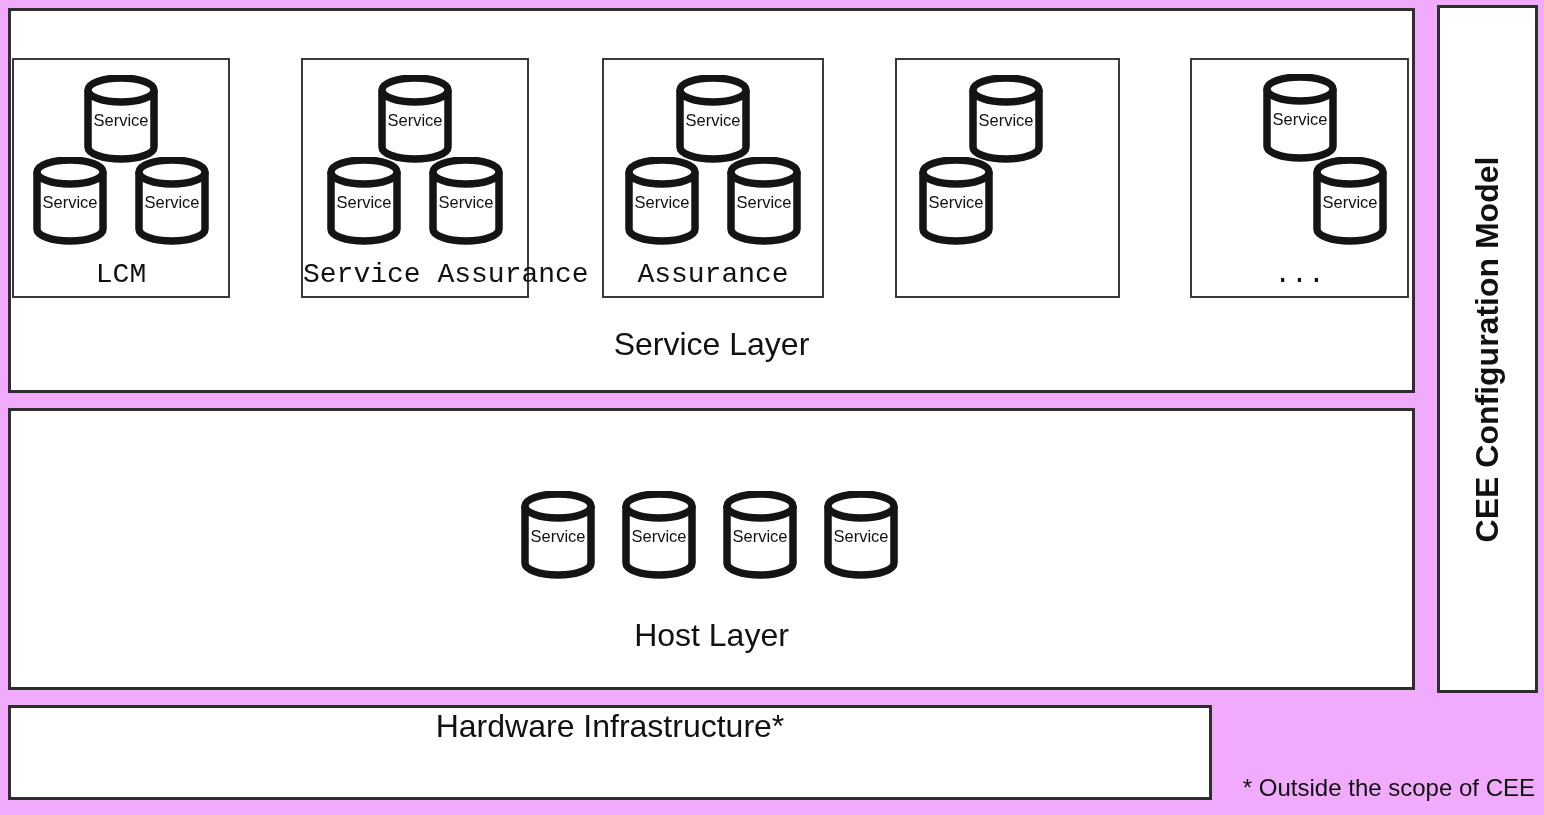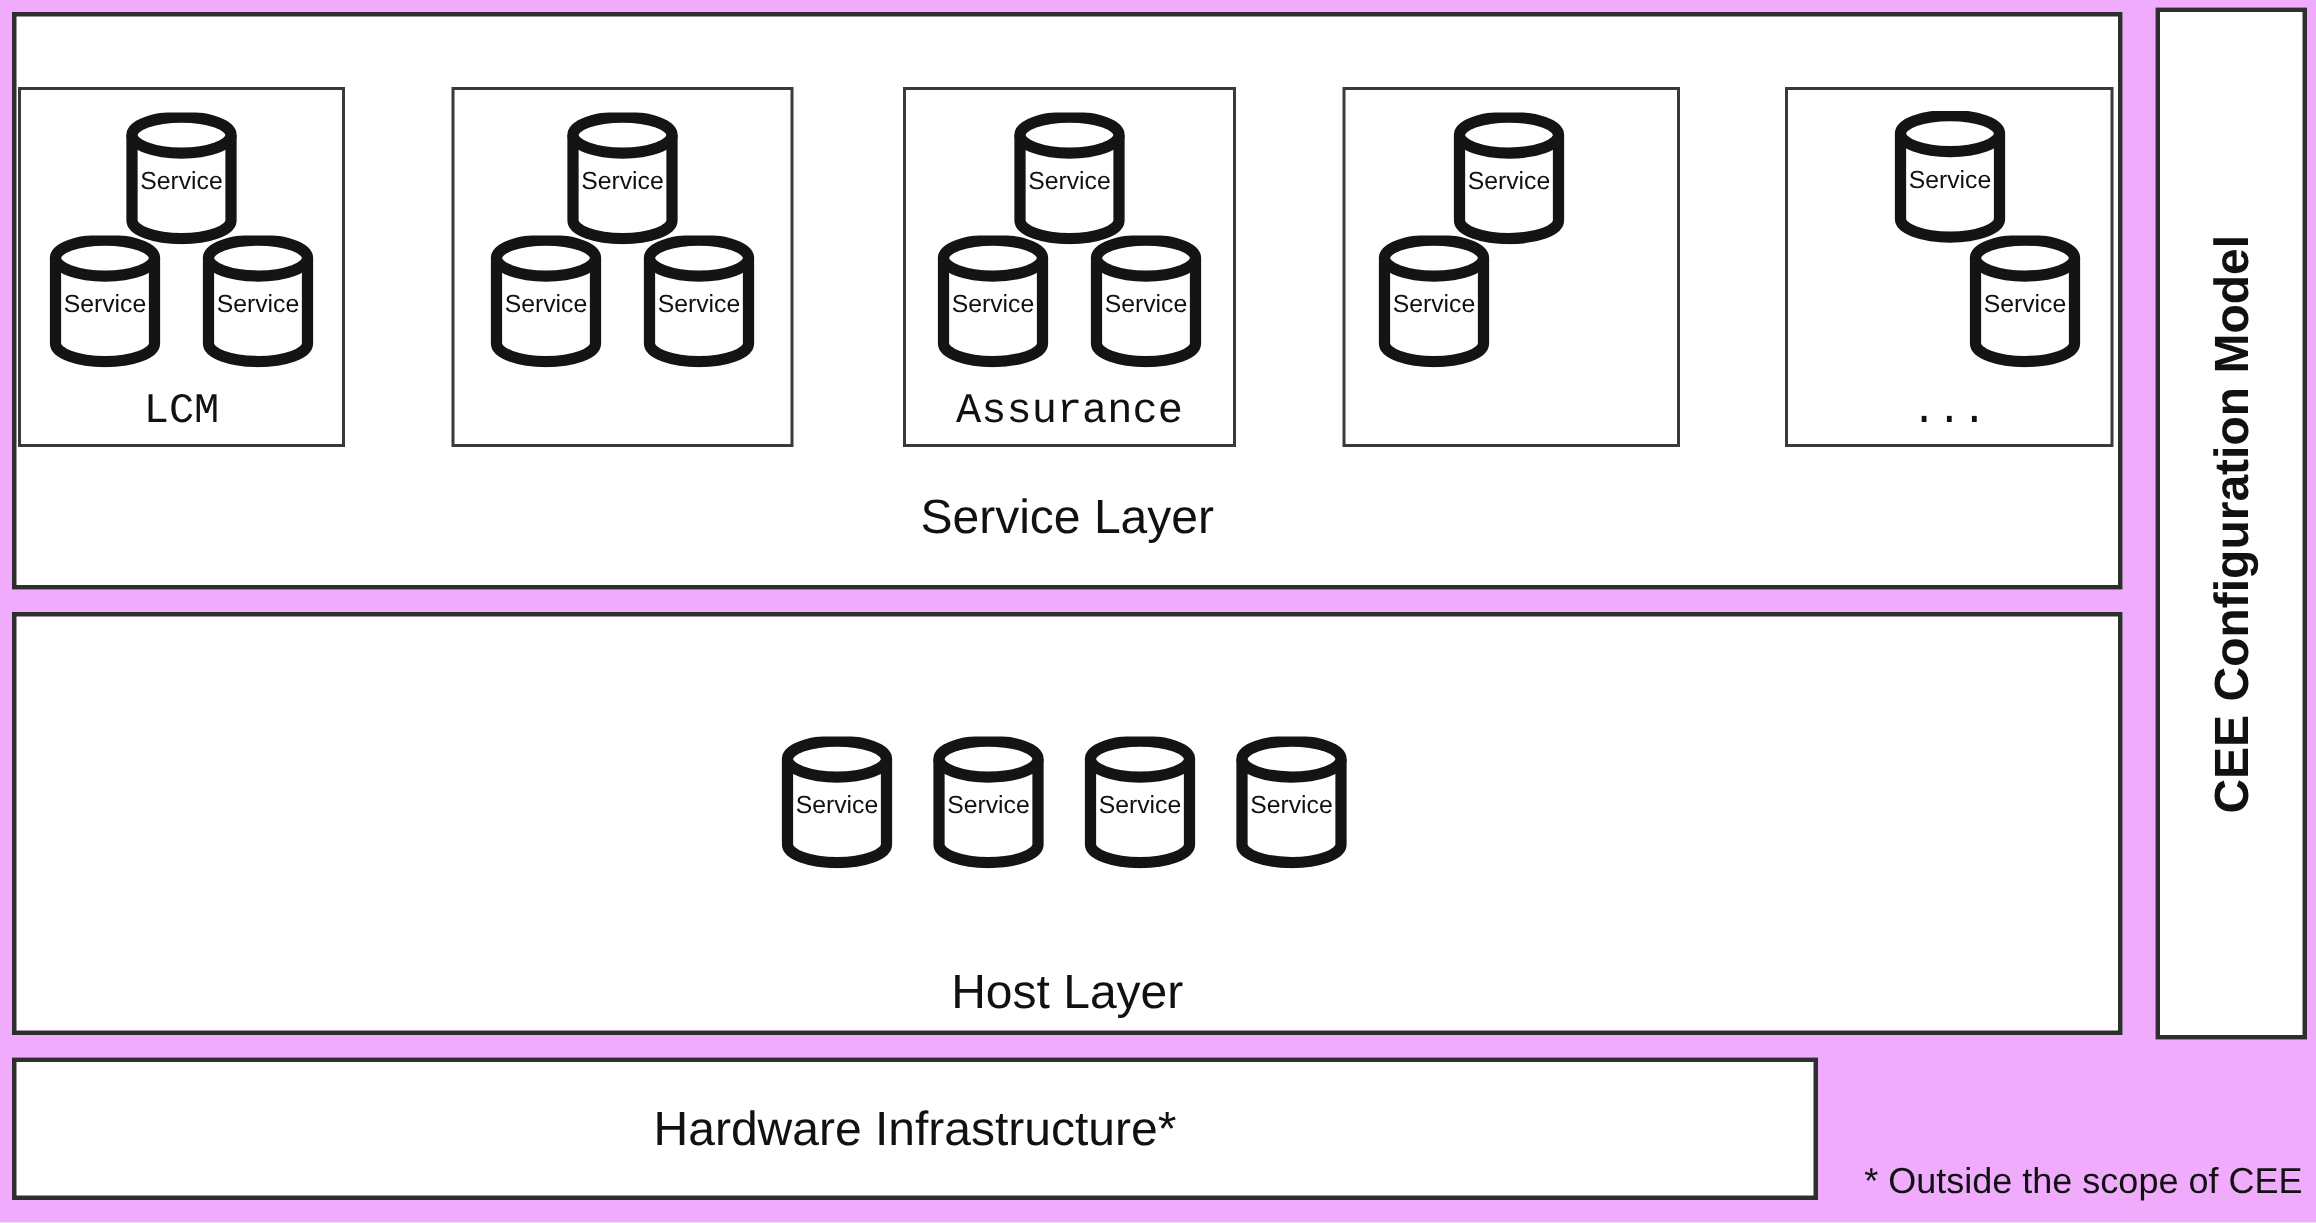--- a/index.html
+++ b/index.html
@@ -6,21 +6,21 @@
   #page{
     position:relative;width:1544px;height:815px;background:#f0abfc;
     font-family:"Liberation Sans",sans-serif;color:#111111;overflow:hidden;
   }
   .layer-box{
     position:absolute;box-sizing:border-box;border:3px solid #2e2e2e;background:#ffffff;
   }
   #service-layer-box{left:8px;top:8px;width:1407px;height:385px;}
   #host-layer-box{left:8px;top:408px;width:1407px;height:282px;}
   #hardware-box{left:8px;top:705px;width:1204px;height:95px;
-    display:flex;align-items:center;justify-content:center;}
+    display:flex;justify-content:center;}
   #cee-box{left:1437px;top:5px;width:101px;height:688px;
     display:flex;align-items:center;justify-content:center;}
   .service-box{
     position:absolute;box-sizing:border-box;border:2px solid #3a3a3a;background:#ffffff;
     top:58px;height:240px;
   }
   #box-lcm{left:12px;width:218px;}
   #box-sa{left:301px;width:228px;}
   #box-os{left:602px;width:222px;}
   #box-storage{left:895px;width:225px;}
@@ -96,20 +96,21 @@
     <svg class="cyl c-bl" viewBox="0 0 76 88">
       <path d="M5,15 v57 a33,12 0 0 0 66,0 v-57" fill="#ffffff" stroke="#141414" stroke-width="7.5"></path>
       <ellipse cx="38" cy="15" rx="33" ry="12" fill="#ffffff" stroke="#141414" stroke-width="7.5"></ellipse>
       <text x="38" y="51" text-anchor="middle">Service</text>
     </svg>
     <svg class="cyl c-br" viewBox="0 0 76 88">
       <path d="M5,15 v57 a33,12 0 0 0 66,0 v-57" fill="#ffffff" stroke="#141414" stroke-width="7.5"></path>
       <ellipse cx="38" cy="15" rx="33" ry="12" fill="#ffffff" stroke="#141414" stroke-width="7.5"></ellipse>
       <text x="38" y="51" text-anchor="middle">Service</text>
     </svg>
+    <div class="box-label">Service Assurance</div>
   </div>
 
   <div id="box-os" class="service-box">
     <svg class="cyl c-top" viewBox="0 0 76 88">
       <path d="M5,15 v57 a33,12 0 0 0 66,0 v-57" fill="#ffffff" stroke="#141414" stroke-width="7.5"></path>
       <ellipse cx="38" cy="15" rx="33" ry="12" fill="#ffffff" stroke="#141414" stroke-width="7.5"></ellipse>
       <text x="38" y="51" text-anchor="middle">Service</text>
     </svg>
     <svg class="cyl c-bl" viewBox="0 0 76 88">
       <path d="M5,15 v57 a33,12 0 0 0 66,0 v-57" fill="#ffffff" stroke="#141414" stroke-width="7.5"></path>
@@ -169,21 +170,21 @@
     <path d="M5,15 v57 a33,12 0 0 0 66,0 v-57" fill="#ffffff" stroke="#141414" stroke-width="7.5"></path>
     <ellipse cx="38" cy="15" rx="33" ry="12" fill="#ffffff" stroke="#141414" stroke-width="7.5"></ellipse>
     <text x="38" y="51" text-anchor="middle">Service</text>
   </svg>
   <svg id="host-cyl-4" class="cyl" viewBox="0 0 76 88">
     <path d="M5,15 v57 a33,12 0 0 0 66,0 v-57" fill="#ffffff" stroke="#141414" stroke-width="7.5"></path>
     <ellipse cx="38" cy="15" rx="33" ry="12" fill="#ffffff" stroke="#141414" stroke-width="7.5"></ellipse>
     <text x="38" y="51" text-anchor="middle">Service</text>
   </svg>
 
-  <div id="host-layer-title" class="layer-title" style="width:1407px;left:8px;margin-top:26px;">Host Layer</div>
+  <div id="host-layer-title" class="layer-title" style="width:1407px;left:8px;">Host Layer</div>
 
   <div id="hardware-box" class="layer-box">
     <div id="hardware-title">Hardware Infrastructure*</div>
   </div>
 
   <div id="cee-box" class="layer-box">
     <div id="cee-label">CEE Configuration Model</div>
   </div>
 
   <div id="footnote">* Outside the scope of CEE</div>

